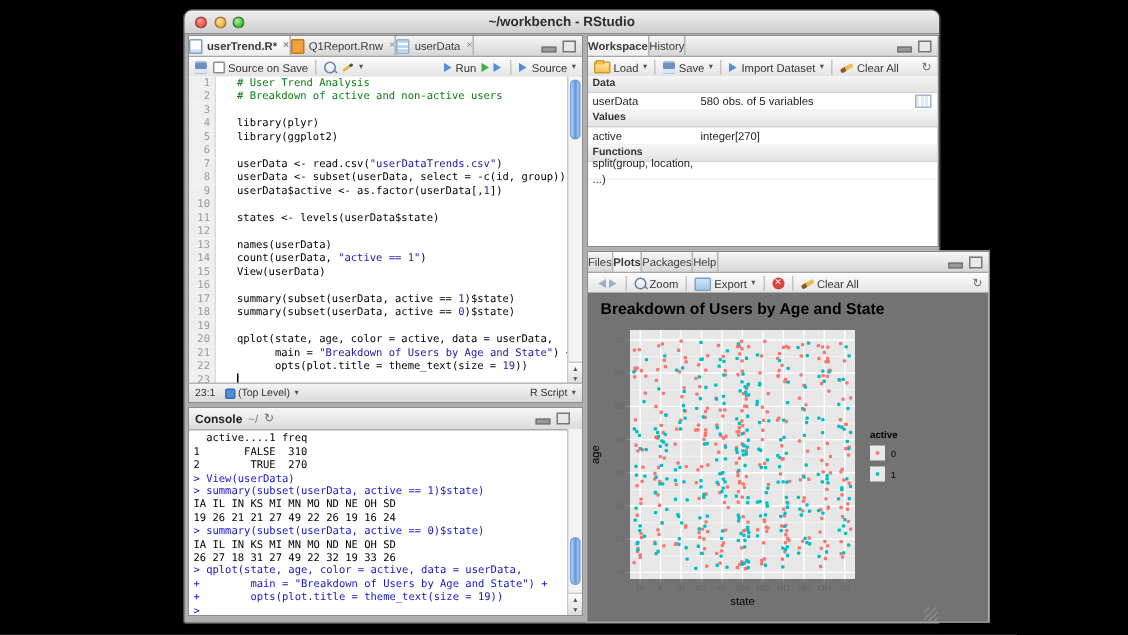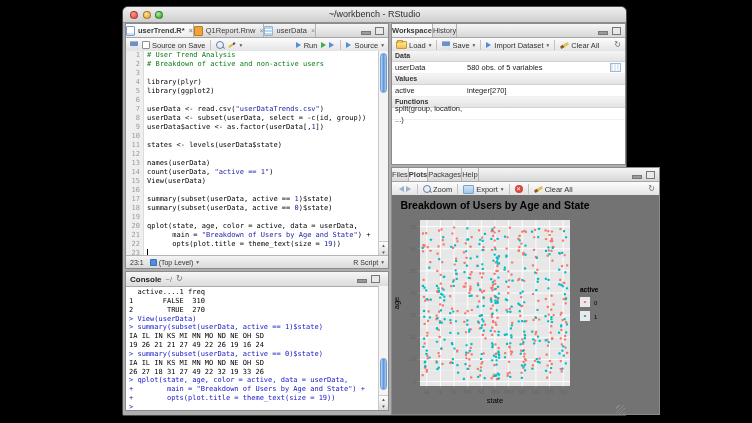--- a/index.html
+++ b/index.html
@@ -4,21 +4,21 @@
 <style>
   html,body{margin:0;padding:0;background:#000;}
   .stage{position:relative;width:752px;height:423px;background:#000;overflow:hidden;
          font-family:"Liberation Sans","DejaVu Sans",sans-serif;-webkit-font-smoothing:antialiased;}
   .window{position:absolute;left:122px;top:6px;width:505px;height:410px;background:#aeaeae;
           border:1px solid #4a4a4a;border-radius:6px 6px 2px 2px;box-shadow:0 10px 30px rgba(0,0,0,.85);
           box-sizing:border-box;}
   
   .titlebar{height:15px;background:linear-gradient(#efefef,#cfcfcf);border-bottom:1px solid #909090;
             border-radius:5px 5px 0 0;position:relative;}
-  .title{text-align:center;font-size:9px;line-height:15px;color:#2e2e2e;font-weight:normal;}
+  .title{text-align:center;font-size:9px;line-height:15px;color:#2e2e2e;font-weight:bold;}
   .lights{position:absolute;left:7px;top:3.5px;display:flex;gap:4.5px;}
   .light{width:8px;height:8px;border-radius:50%;box-sizing:border-box;border:1px solid rgba(0,0,0,.35);}
   .l-red{background:radial-gradient(circle at 35% 30%,#ff9a94,#f3564d 70%);}
   .l-yel{background:radial-gradient(circle at 35% 30%,#ffe2a0,#f5b13d 70%);}
   .l-grn{background:radial-gradient(circle at 35% 30%,#b9eea4,#3fbb3a 70%);}
   
   .pane{position:absolute;background:#fff;border:1px solid #8b8b8b;box-sizing:border-box;overflow:hidden;}
   .pane-source{left:2px;top:16px;width:264px;height:246px;}
   .pane-console{left:2px;top:264px;width:264px;height:140px;}
   .pane-workspace{left:268px;top:16px;width:235px;height:142px;}
@@ -57,21 +57,21 @@
   .i-broom{width:9px;height:3px;background:linear-gradient(90deg,#8a5a2a 40%,#e8c04a 40%);transform:rotate(-30deg);border-radius:1px;}
   .i-refresh{font-size:8px;color:#6f6f6f;line-height:8px;}
   .i-delete{width:8px;height:8px;border-radius:50%;background:#d9453a;color:#fff;font-size:6px;line-height:8px;text-align:center;font-weight:bold;}
   .i-export{width:9px;height:7px;background:linear-gradient(#cfe4f7,#9ec7ea);border:1px solid #7aa3c8;border-radius:1px;}
   .i-rerun{display:flex;}
   
   .code{position:absolute;left:0;top:27px;right:10px;bottom:12px;background:#fff;overflow:hidden;
         font:7px/9px "DejaVu Sans Mono","Liberation Mono",monospace;white-space:pre;}
   .cl{display:flex;}
   .cl .num{flex:0 0 14px;text-align:right;padding-right:3px;color:#9a9a9a;background:#efefef;border-right:1px solid #dcdcdc;}
-  .cl .src{padding-left:3px;color:#000;}
+  .cl .src{padding-left:14px;color:#000;}
   .tok-c{color:#0c7d12;}
   .tok-s{color:#1a1aa6;}
   .tok-n{color:#1a1aa6;}
   .cursor{display:inline-block;width:1px;height:7px;background:#000;vertical-align:-1px;}
   
   .vscroll{position:absolute;top:27px;right:0;bottom:12px;width:10px;background:#f4f4f4;border-left:1px solid #c9c9c9;box-sizing:border-box;}
   .vthumb{position:absolute;left:1px;right:1px;height:38px;border-radius:4px;border:1px solid #6f9cd2;
           background:linear-gradient(90deg,#bcd6f2,#5f97e0 50%,#a8cbef);}
   .varrows{position:absolute;bottom:0;left:0;right:0;height:14px;border-top:1px solid #c9c9c9;
            font-size:4.5px;color:#555;text-align:center;line-height:7px;background:linear-gradient(#fdfdfd,#dcdcdc);}

